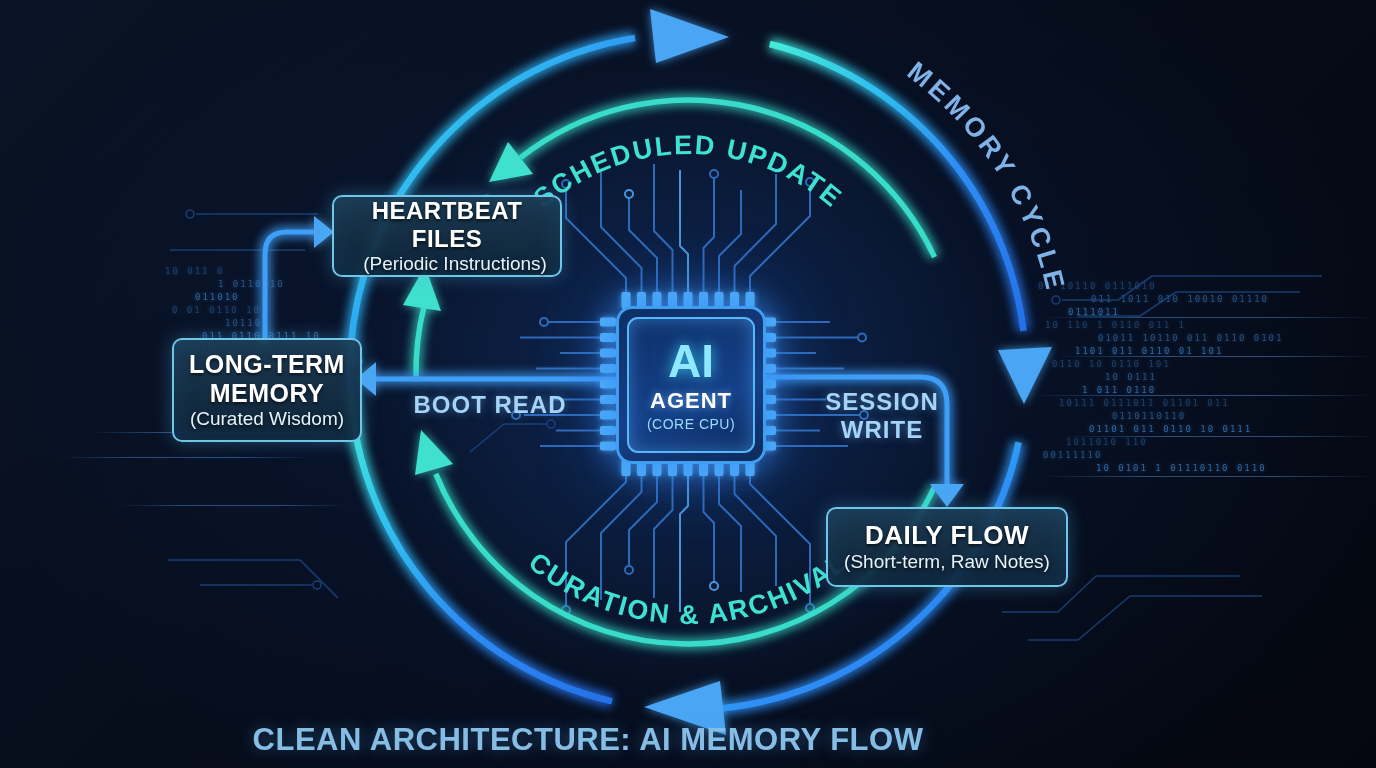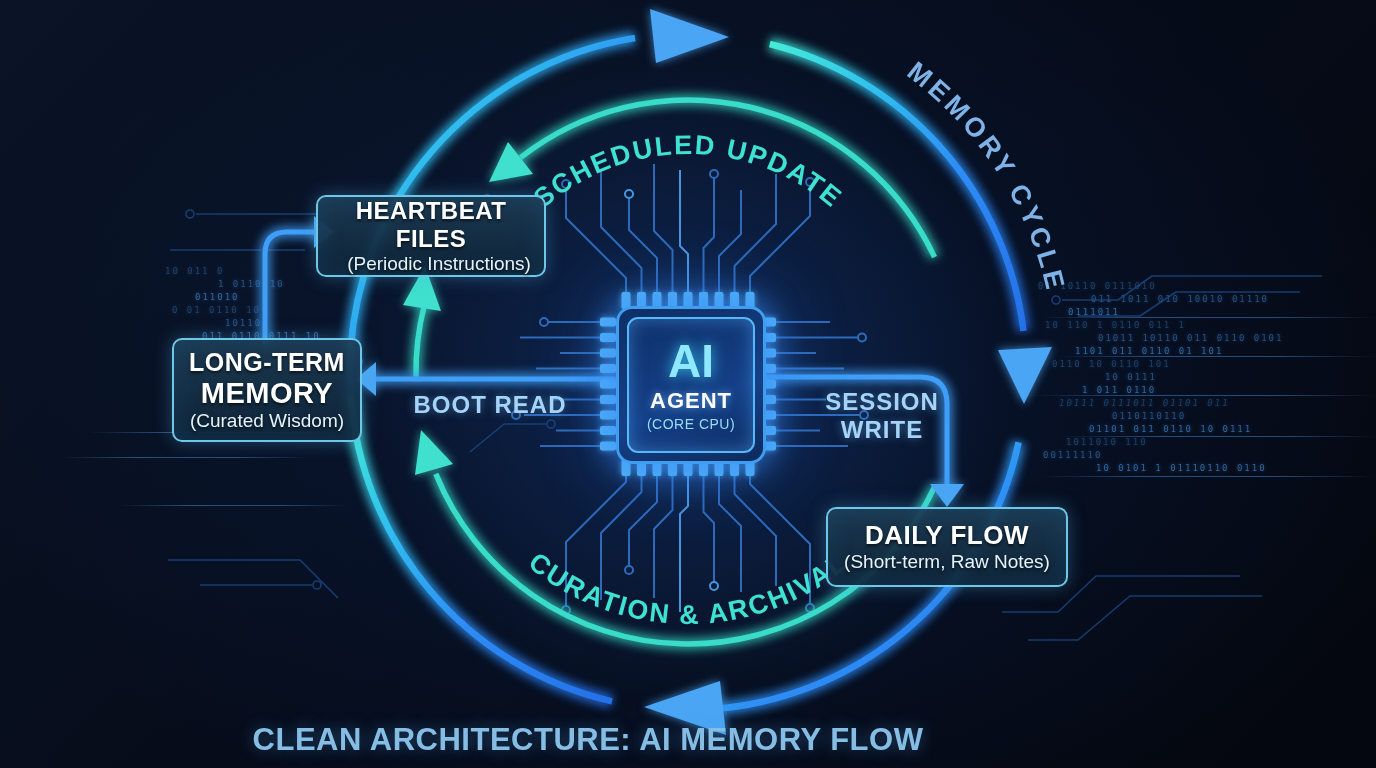--- a/index.html
+++ b/index.html
@@ -65,21 +65,21 @@
   <div class="datablock" style="left:1038px;top:280px;">
       <div class="drow" style="padding-left: 0px; opacity: 0.45;">01 10110 0111010</div>
       <div class="drow" style="padding-left: 53px; opacity: 0.63;">011 1011 010 10010 01110</div>
       <div class="drow" style="padding-left: 30px; opacity: 0.81;">0111011</div>
       <div class="drow" style="padding-left: 7px; opacity: 0.45;">10 110 1 0110 011 1</div>
       <div class="drow" style="padding-left: 60px; opacity: 0.63;">01011 10110 011 0110 0101</div>
       <div class="drow" style="padding-left: 37px; opacity: 0.81;">1101 011 0110 01 101</div>
       <div class="drow" style="padding-left: 14px; opacity: 0.45;">0110 10 0110 101</div>
       <div class="drow" style="padding-left: 67px; opacity: 0.63;">10 0111</div>
       <div class="drow" style="padding-left: 44px; opacity: 0.81;">1 011 0110</div>
-      <div class="drow" style="padding-left: 21px; opacity: 0.45; font-style: italic;">10111 0111011 01101 011</div>
+      <div class="drow" style="padding-left: 21px; opacity: 0.45;">10111 0111011 01101 011</div>
       <div class="drow" style="padding-left: 74px; opacity: 0.63;">0110110110</div>
       <div class="drow" style="padding-left: 51px; opacity: 0.81;">01101 011 0110 10 0111</div>
       <div class="drow" style="padding-left: 28px; opacity: 0.45;">1011010 110</div>
       <div class="drow" style="padding-left: 5px; opacity: 0.63;">00111110</div>
       <div class="drow" style="padding-left: 58px; opacity: 0.81;">10 0101 1 01110110 0110</div>
     </div>
 
   <div class="hl" style="left:1040px;top:317px;width:336px;"></div>
   <div class="hl" style="left:1056px;top:356px;width:320px;"></div>
   <div class="hl" style="left:1030px;top:395px;width:346px;"></div>
@@ -283,28 +283,28 @@
   </svg>
 
   <div id="chip">
     <div class="inner">
       <div class="l1">AI</div>
       <div class="l2">AGENT</div>
       <div class="l3">(CORE CPU)</div>
     </div>
   </div>
 
-  <div class="infobox" style="left:316px;top:195px;width:226px;height:78px;text-align:center;">
+  <div class="infobox" style="left:332px;top:195px;width:226px;height:78px;text-align:center;">
     <div class="bt" style="font-size:24px;">HEARTBEAT FILES</div>
     <div class="bs" style="font-size:19px;padding-left:16px;">(Periodic Instructions)</div>
   </div>
 
   <div class="infobox" style="left:172px;top:338px;width:186px;height:100px;">
     <div class="bt" style="font-size:25px;">LONG-TERM</div>
-    <div class="bt" style="font-size:29px;">MEMORY</div>
+    <div class="bt" style="font-size:25px;">MEMORY</div>
     <div class="bs" style="font-size:19px;">(Curated Wisdom)</div>
   </div>
 
   <div class="infobox" style="left:826px;top:507px;width:238px;height:76px;">
     <div class="bt" style="font-size:26px;">DAILY FLOW</div>
     <div class="bs" style="font-size:19px;">(Short-term, Raw Notes)</div>
   </div>
 
   <div class="flabel" style="left:808px;top:388px;width:148px;">
     <div>SESSION</div>

